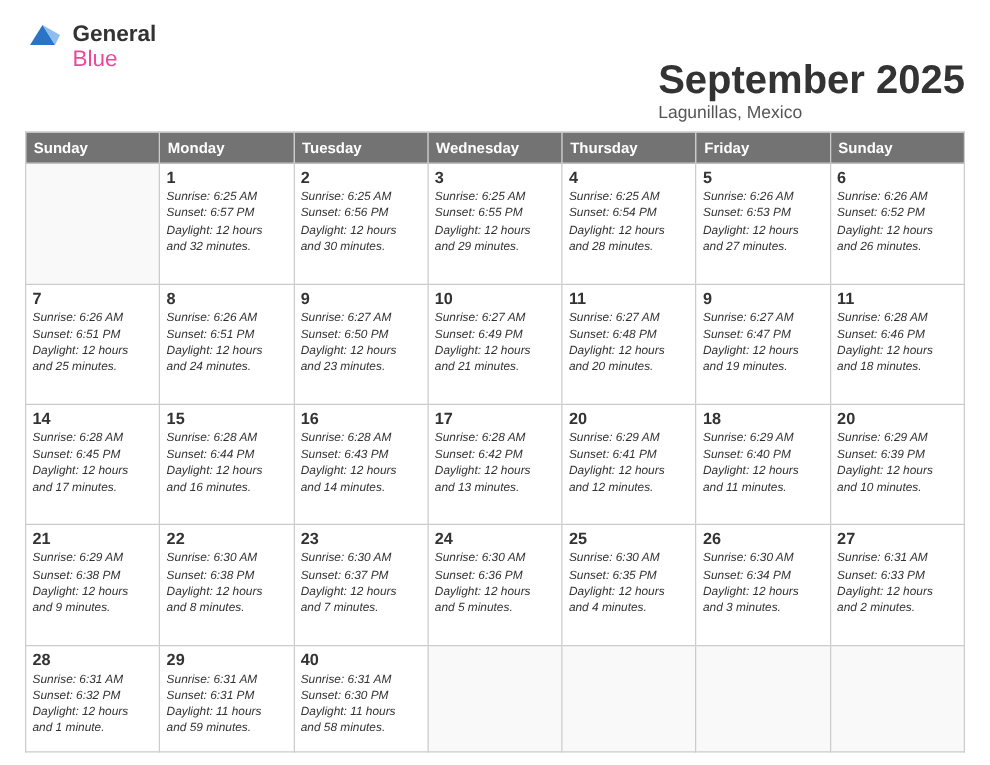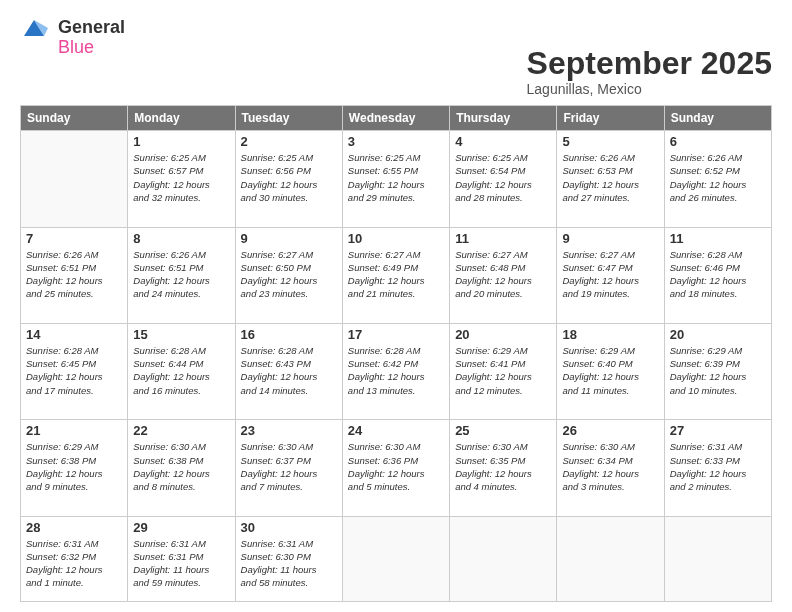--- a/index.html
+++ b/index.html
@@ -343,21 +343,21 @@
 and 1 minute.</div>
           </td>
           <td>
             <span class="day-num">29</span>
             <div class="day-info" style="white-space: pre-line;">Sunrise: 6:31 AM
 Sunset: 6:31 PM
 Daylight: 11 hours
 and 59 minutes.</div>
           </td>
           <td>
-            <span class="day-num">30</span>
+            <span class="day-num">40</span>
             <div class="day-info" style="white-space: pre-line;">Sunrise: 6:31 AM
 Sunset: 6:30 PM
 Daylight: 11 hours
 and 58 minutes.</div>
           </td>
           <td class="empty-cell"></td>
           <td class="empty-cell"></td>
           <td class="empty-cell"></td>
           <td class="empty-cell"></td>
         </tr>

